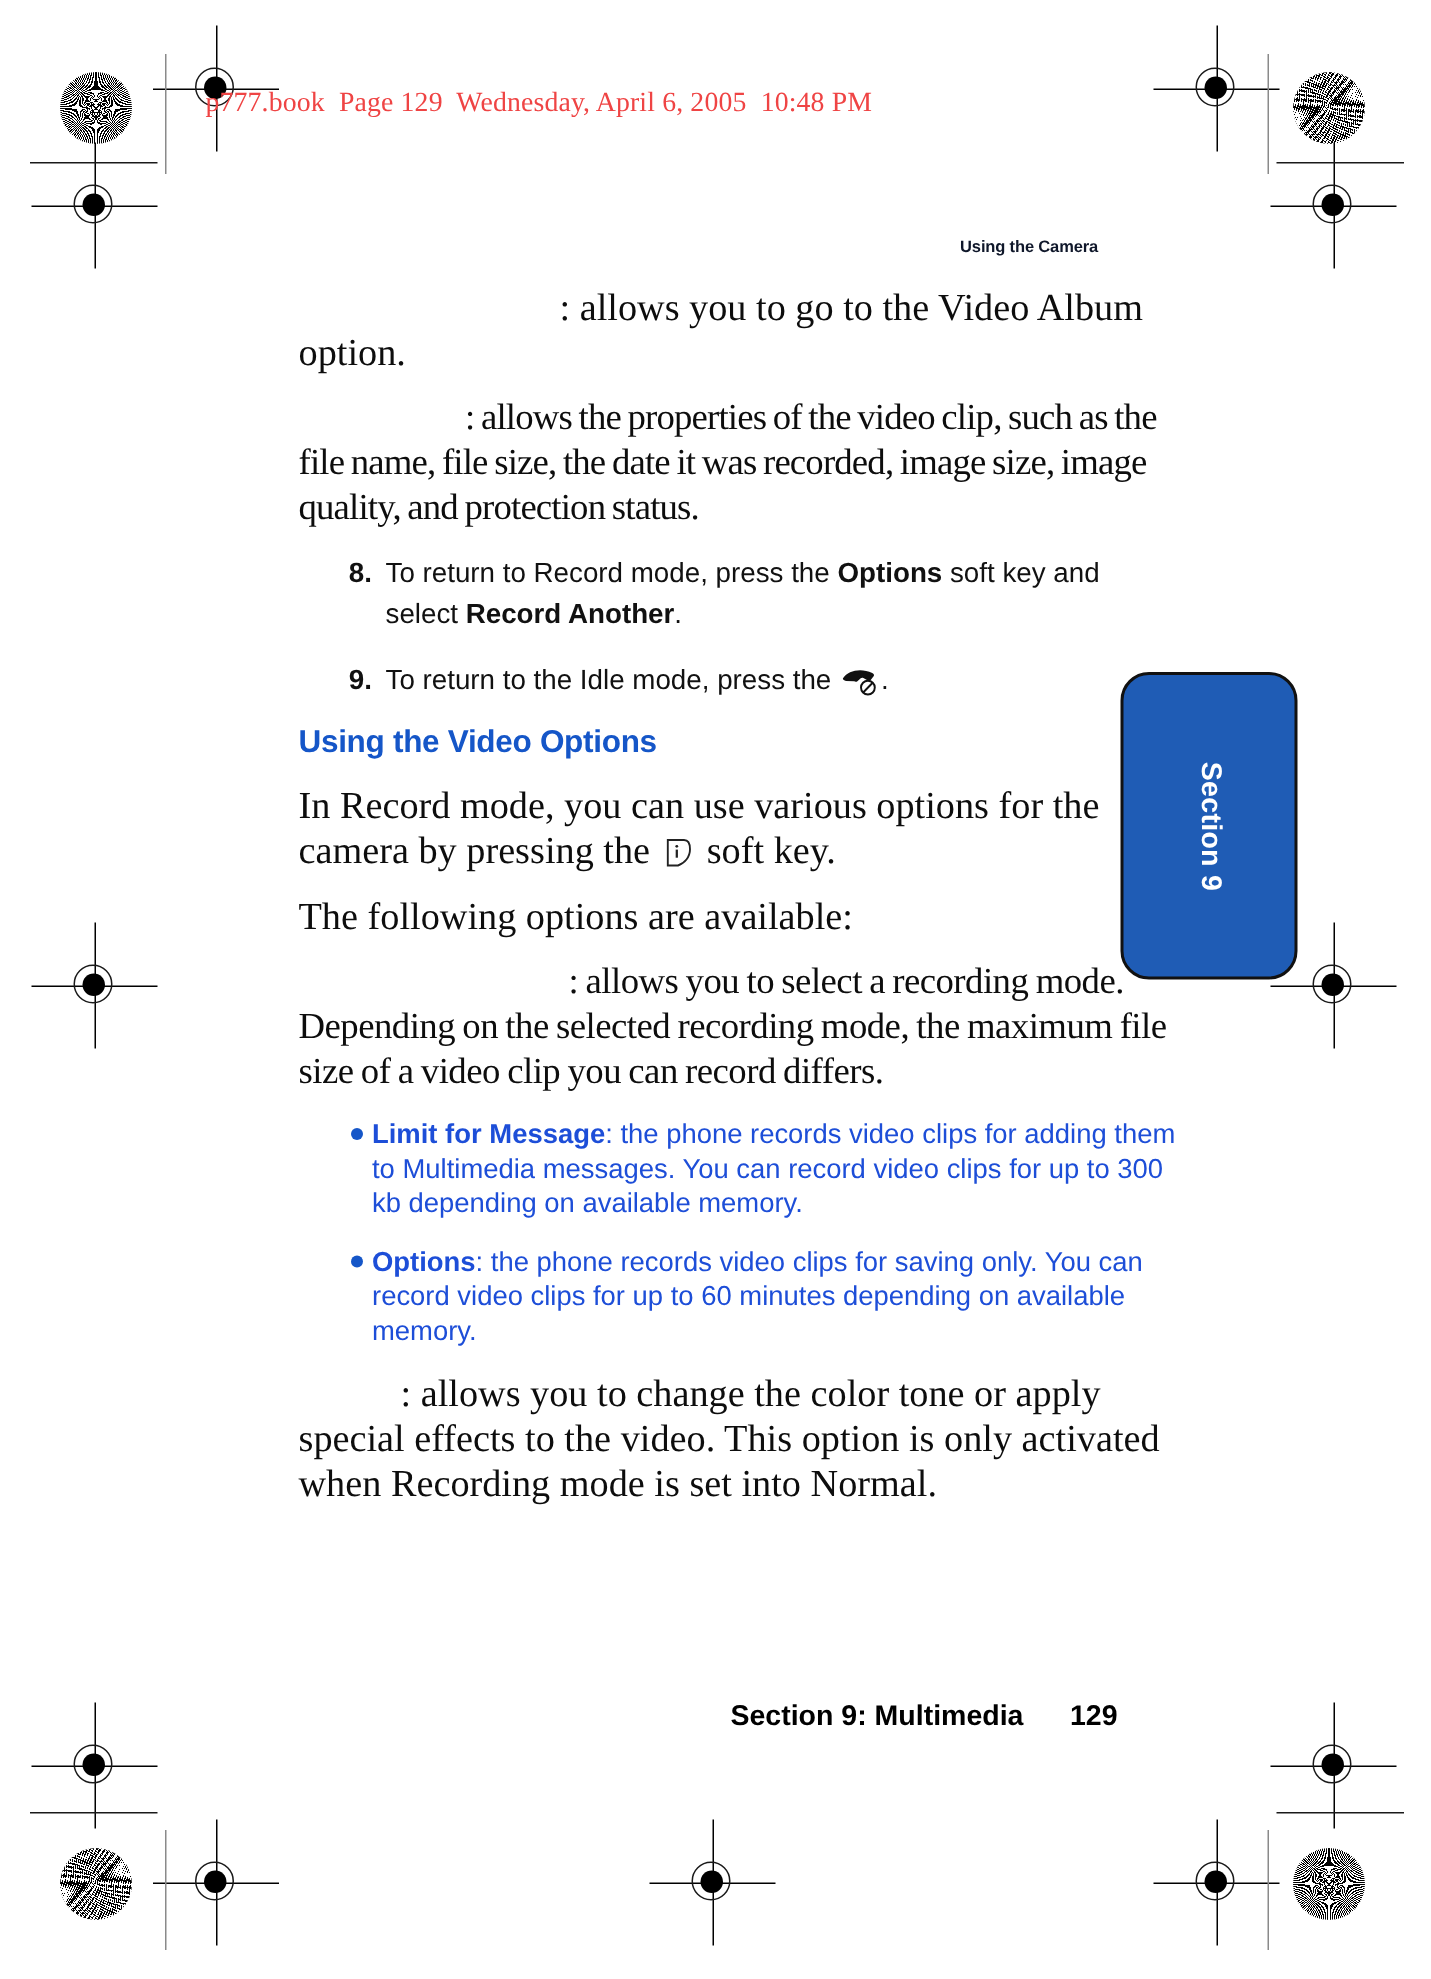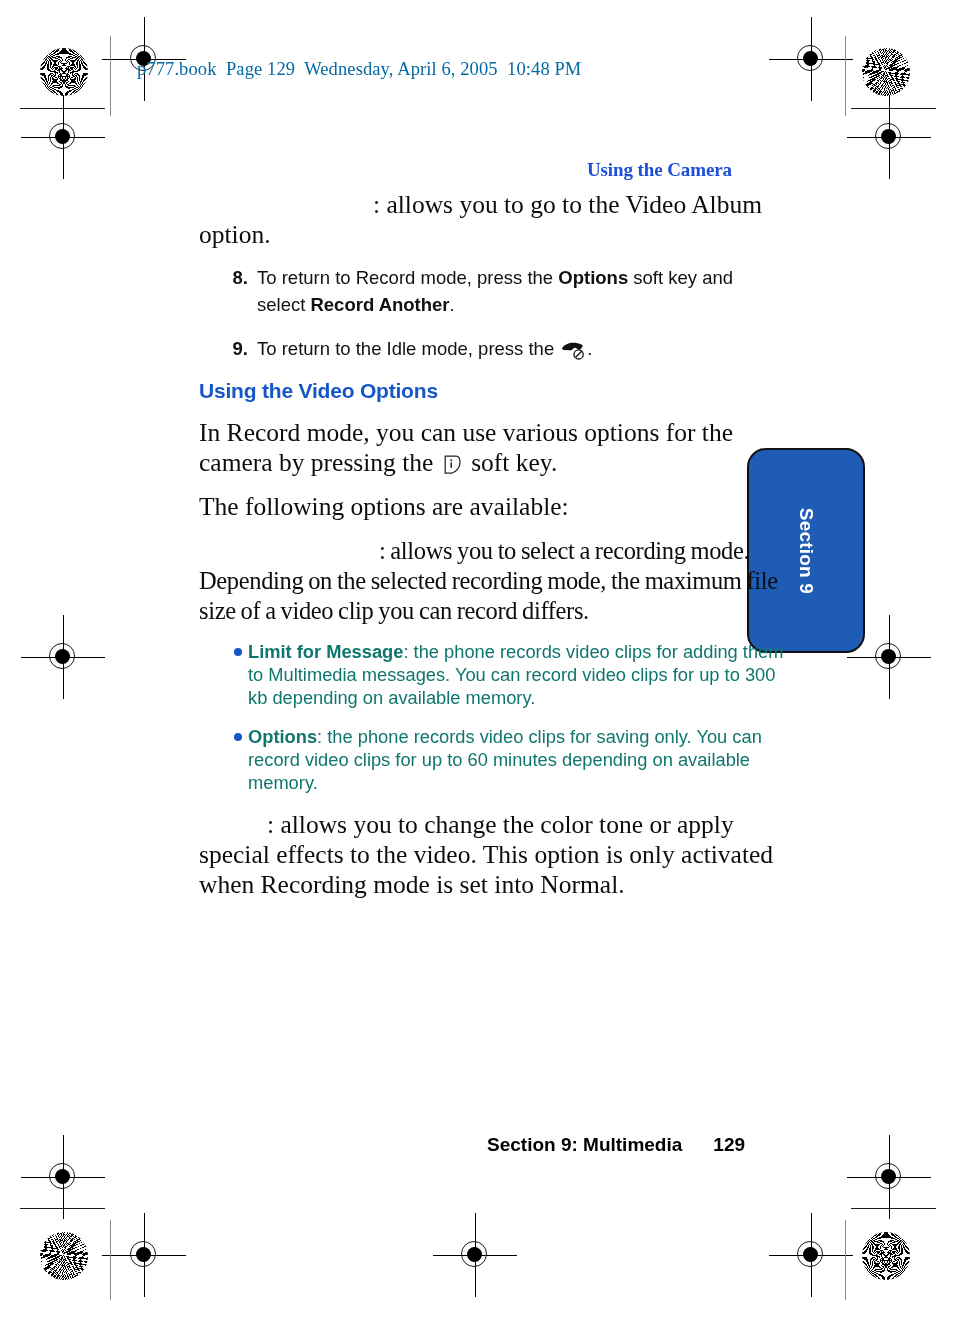--- a/index.html
+++ b/index.html
@@ -76,34 +76,34 @@
   .trim-rule.v { width: 1.3px; }
   .trim-rule.h { height: 1.3px; background: #1a1a1a; }
 
   
   .book-header {
     position: absolute;
     left: 137px;
     top: 59px;
     font-family: "Liberation Serif", serif;
     font-size: 18.5px;
-    color: #0369a1;
+    color: #ef4444;
     white-space: pre;
     letter-spacing: 0.1px;
   }
 
   
   .running-head {
     position: absolute;
     right: 222px;
     top: 159px;
-    font-family: Liberation Serif, serif;
-    font-weight: bold;
-    font-size: 19px;
-    color: #1d4ed8;
+    font-family: Liberation Sans, sans-serif;
+    font-weight: bold;
+    font-size: 11px;
+    color: #0f172a;
     letter-spacing: -0.1px;
   }
 
   
   .content {
     position: absolute;
     left: 163px;
     top: 190px;
     width: 585px;
     margin-left: 36px;
@@ -172,21 +172,21 @@
     padding: 0;
     list-style: none;
   }
   .bullet {
     position: relative;
     padding-left: 49px;
     margin-bottom: 16px;
     font-family: "Liberation Sans", sans-serif;
     font-size: 18.3px;
     line-height: 23px;
-    color: #0f766e;
+    color: #1d4ed8;
     width: 545px;
   }
   .bullet .dotmark {
     position: absolute;
     left: 35px;
     top: 8px;
     width: 8px;
     height: 8px;
     background: #1556c8;
     border-radius: 50%;
@@ -337,20 +337,21 @@
 <div class="running-head">Using the Camera</div>
 
 <div class="thumb-tab">
   <span class="tab-label">Section 9</span>
 </div>
 
 <div class="content">
 
   <p class="body"><span class="missing-term" style="width:174px">&nbsp;</span><span>: allows you to go to the Video Album option.</span></p>
 
+  <p class="body tight"><span class="missing-term" style="width:111px">&nbsp;</span><span>: allows the properties of the video clip, such as the file name, file size, the date it was recorded, image size, image quality, and protection status.</span></p>
 
   <ol class="steps">
     <li class="step">
       <span class="num">8.</span><span>To return to Record mode, press the </span><b>Options</b><span> soft key and select </span><b>Record Another</b><span>.</span>
     </li>
     <li class="step">
       <span class="num">9.</span><span>To return to the Idle mode, press the </span><span class="icon-endcall"><svg viewBox="0 0 26 21" width="26" height="21">
             <path d="M2 9.2 C5.5 3.8, 14 2.2, 21.5 5.6 C22.6 6.1, 23 7.0, 22.4 7.8 L20.6 10.2 C20.1 10.9, 19.2 11.0, 18.5 10.6 L15.6 9.0 C15.0 8.7, 14.3 8.8, 13.8 9.2 L11.6 11.1 C11.0 11.6, 10.1 11.6, 9.5 11.2 L4.0 11.0 C3.0 10.9, 1.6 9.9, 2 9.2 Z" fill="#111"></path>
             <circle cx="18.6" cy="15.4" r="4.6" fill="none" stroke="#111" stroke-width="1.3"></circle>
             <line x1="15.6" y1="18.5" x2="21.6" y2="12.3" stroke="#111" stroke-width="1.3"></line>

